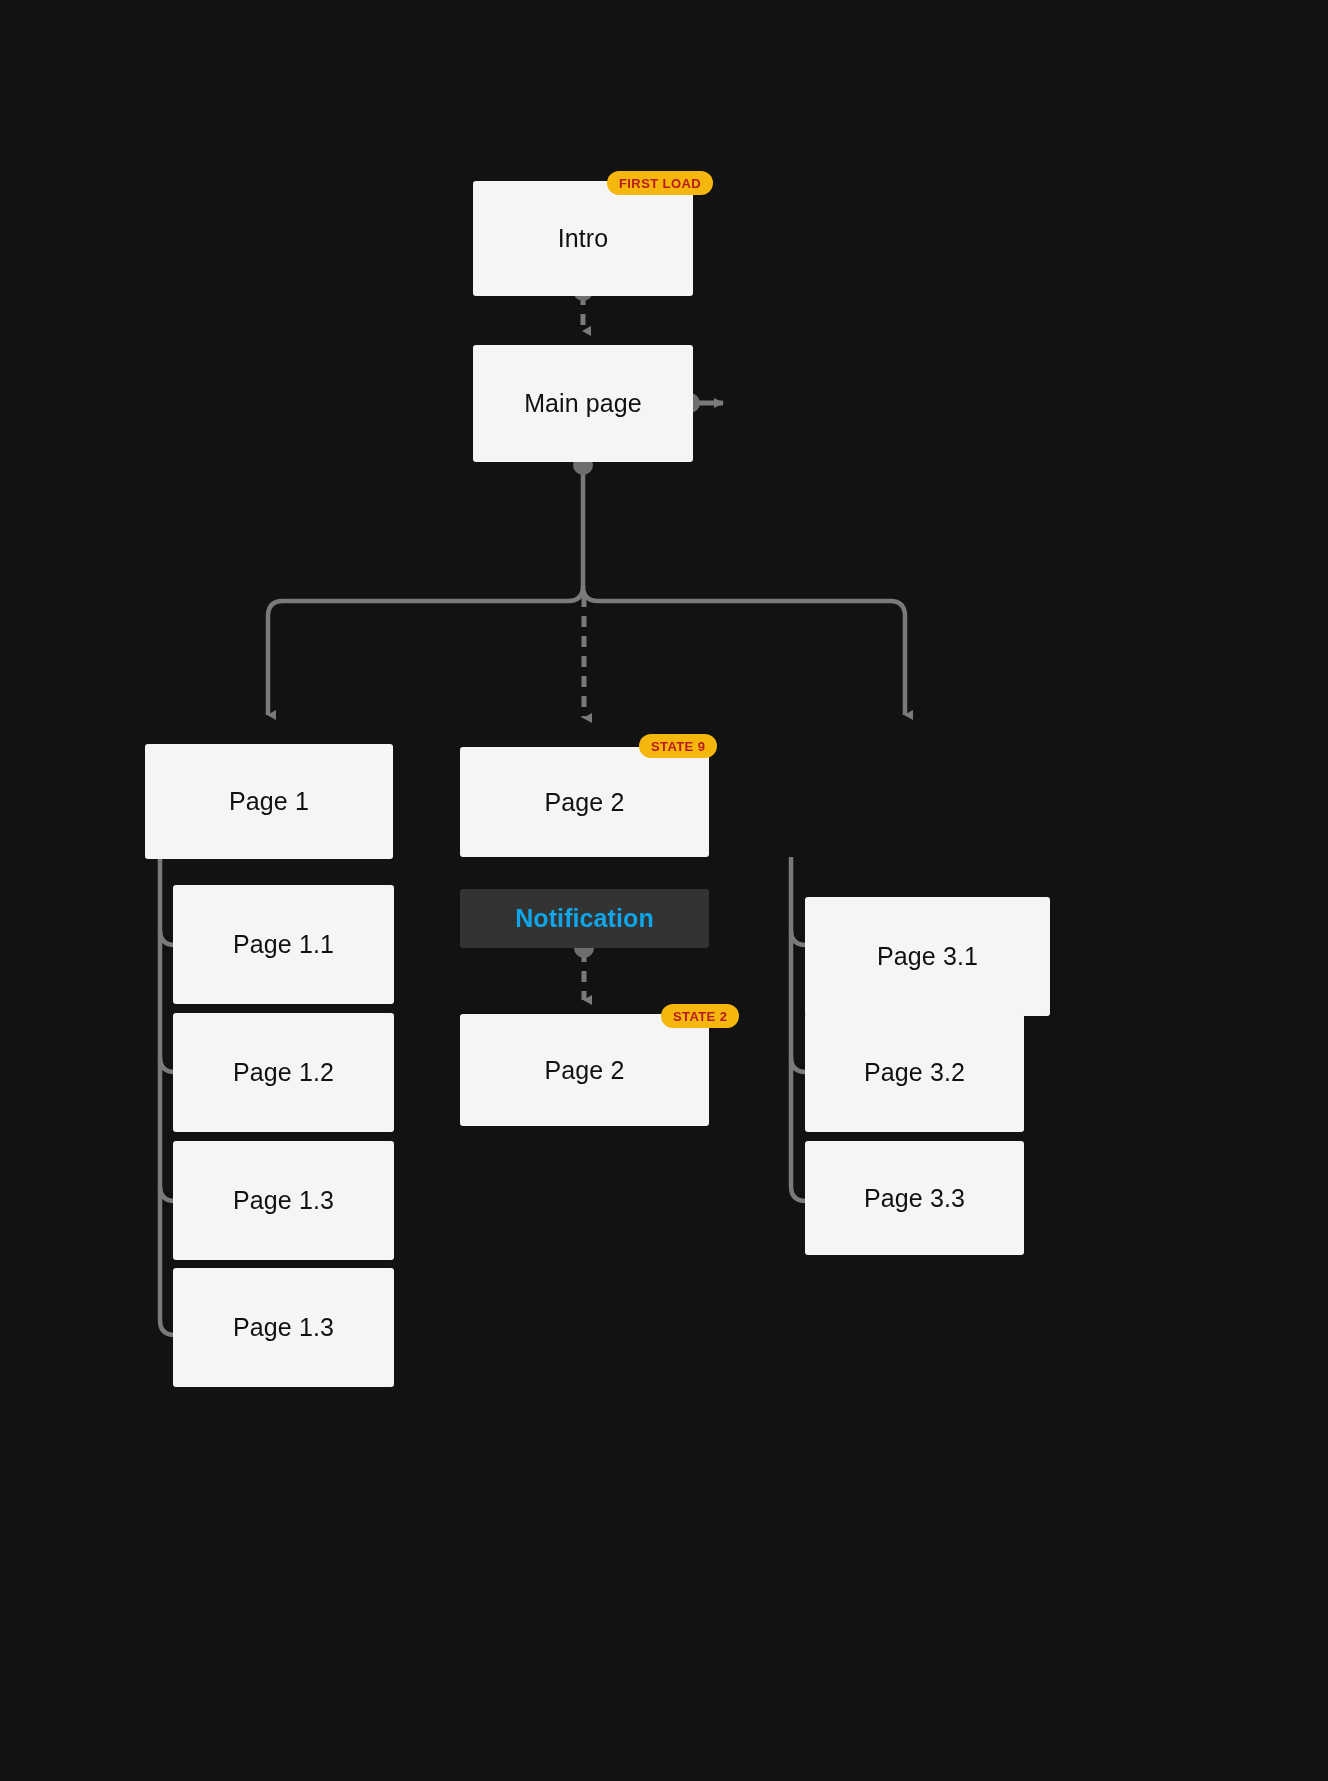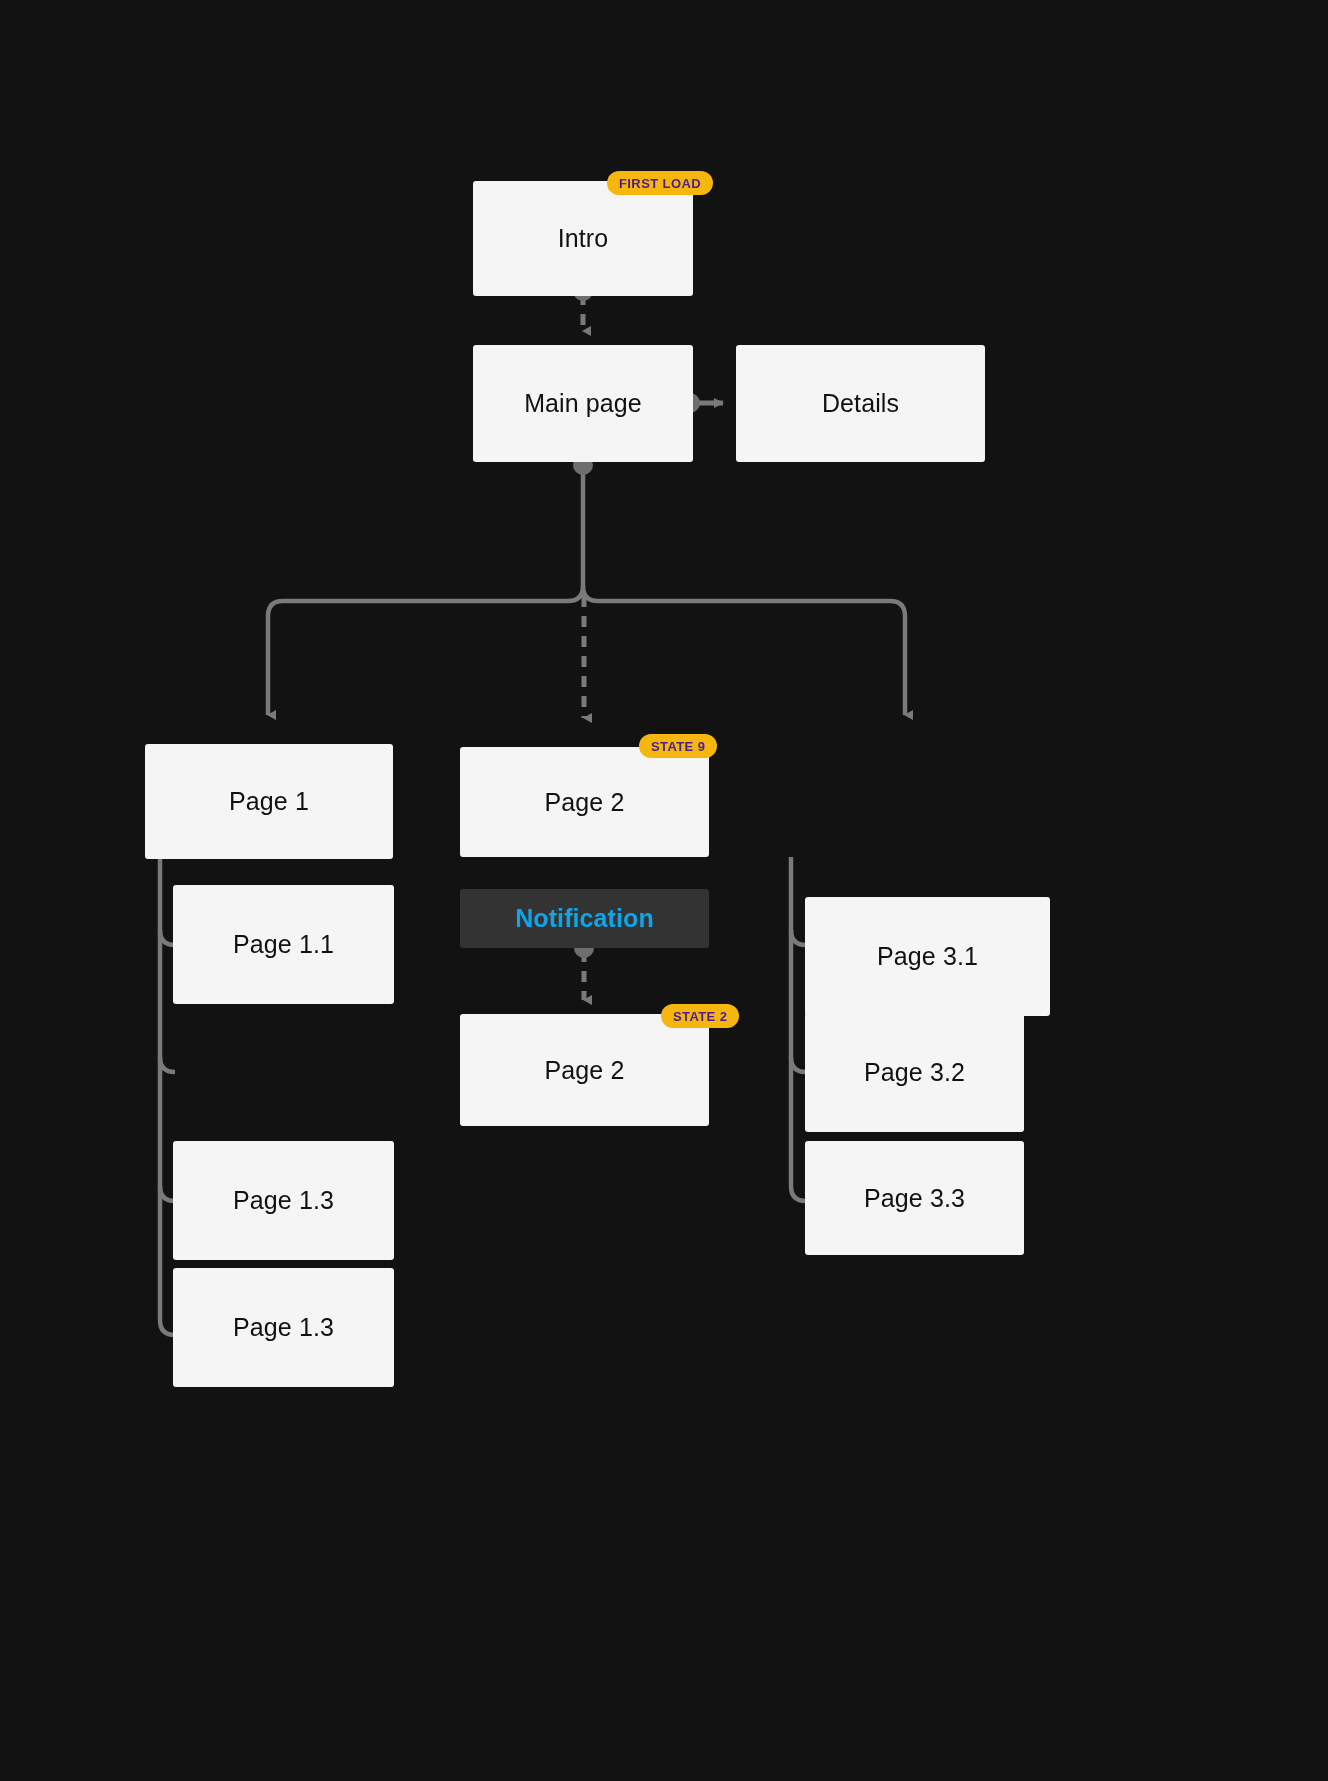--- a/index.html
+++ b/index.html
@@ -56,21 +56,21 @@
     border-radius: 999px;
     display: flex;
     align-items: center;
     justify-content: center;
     padding: 0 12px;
     height: 24px;
     box-sizing: border-box;
     z-index: 5;
   }
   .badge .badge-label {
-    color: #4c1d95;
+    color: #b91c1c;
     font-size: 13px;
     font-weight: bold;
     letter-spacing: 0.4px;
     white-space: nowrap;
   }
 </style>
 </head>
 <body>
 
 <div id="canvas">
@@ -132,37 +132,37 @@
   </svg>
 
   <div class="node" style="left:473px; top:181px; width:220px; height:115px;">
     <span class="label">Intro</span>
   </div>
 
   <div class="node" style="left:473px; top:345px; width:220px; height:117px;">
     <span class="label">Main page</span>
   </div>
 
-  <div class="node" style="left:736px; top:345px; width:249px; height:117px;">
-    <span class="label">Details</span>
-  </div>
 
   <div class="node" style="left:145px; top:744px; width:248px; height:115px;">
     <span class="label">Page 1</span>
   </div>
 
   <div class="node" style="left:460px; top:747px; width:249px; height:110px;">
     <span class="label">Page 2</span>
   </div>
 
 
   <div class="node" style="left:173px; top:885px; width:221px; height:119px;">
     <span class="label">Page 1.1</span>
   </div>
 
+  <div class="node" style="left:173px; top:1013px; width:221px; height:119px;">
+    <span class="label">Page 1.2</span>
+  </div>
 
   <div class="node" style="left:173px; top:1141px; width:221px; height:119px;">
     <span class="label">Page 1.3</span>
   </div>
 
   <div class="node" style="left:173px; top:1268px; width:221px; height:119px;">
     <span class="label">Page 1.3</span>
   </div>
 
   <div class="node dark" style="left:460px; top:889px; width:249px; height:59px;">

